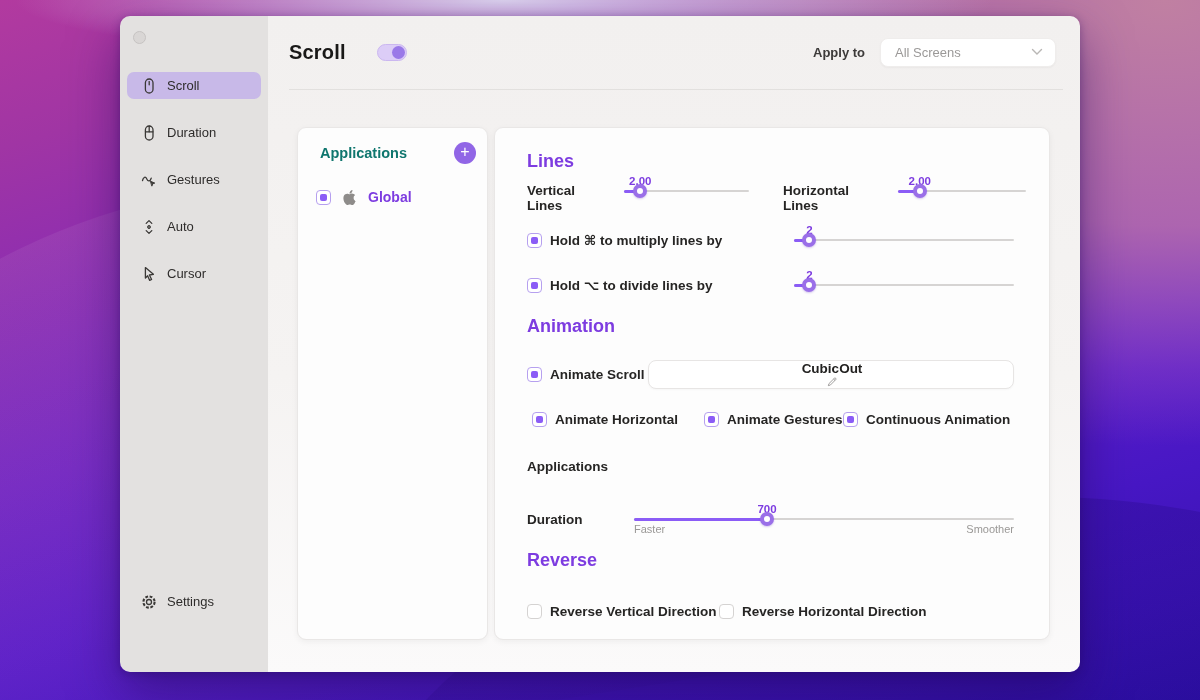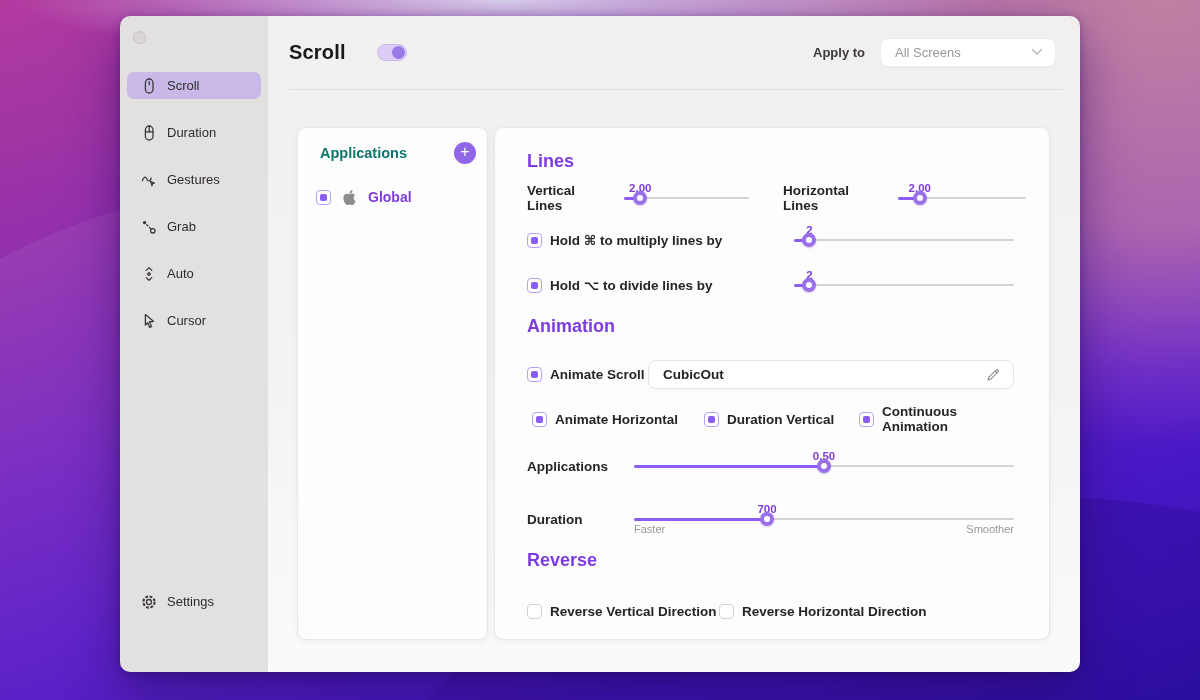--- a/index.html
+++ b/index.html
@@ -93,29 +93,29 @@
   .slider .fill{ position:absolute; left:0; top:50%; height:3px; margin-top:-1.5px;
     width:var(--pct,0%); background:#8b5cf6; border-radius:2px; }
   .slider .thumb{ position:absolute; left:var(--pct,0%); top:50%;
     width:14px; height:14px; transform:translate(-50%,-50%); border-radius:50%;
     background:#fff; border:4px solid #9a6fe8; box-shadow:0 1px 2px rgba(90,40,190,.25); }
   .slider .sval{ position:absolute; left:var(--pct,0%); bottom:12px;
     transform:translateX(-50%); font-size:11.5px; font-weight:600; color:#7d3ce0; white-space:nowrap; }
   .slider .sub{ position:absolute; top:12px; font-size:11px; color:#9a9896; }
   .slider .sub.l{ left:0; } .slider .sub.r{ right:0; }
 
-  .half{ display:flex; align-items:center;gap:36px; }
+  .half{ display:flex; align-items:flex-start;gap:36px; }
   .half .plabel{ flex:1; }
   .w125{ width:125px; flex:none; } .w128{ width:128px; flex:none; }
   .w220{ width:220px; flex:none; margin-left:auto; }
   .grow{ flex:1; }
 
   .easing-input{ display:flex; align-items:center; margin-left:auto; width:366px;
     height:29px; background:#fff; border:1px solid #e7e5e4; border-radius:8px;
-    padding:0 12px 0 14px; box-shadow:0 1px 2px rgba(0,0,0,.03); }
+    padding:0 12px 0 14px; box-shadow:0 1px 2px rgba(0,0,0,.03);flex-direction:column; }
   .easing-input .val{ flex:1; font-size:13.5px; font-weight:600; color:#232221; }
 
   .cb-item{ position:absolute; top:0; display:flex; align-items:center; height:18px; }
   .row-rel{ position:absolute; left:32px; right:35px; height:18px; }
 </style>
 </head>
 <body>
 
 <div class="wallpaper">
   <div class="wave wave1"></div>
@@ -147,30 +147,20 @@
           <span class="nav-label">Duration</span>
         </div>
         <div class="nav-item">
           <span class="icn">
             <svg width="18" height="18" viewBox="0 0 18 18" fill="none" stroke="#3a3836" stroke-width="1.3" stroke-linecap="round">
                 <path d="M2.5 9.5C3.4 5.6 5.6 5.3 6.8 8c1.2 2.8 3.3 2.6 4.4-.8"></path>
                 <path d="M10.6 10.2l4.2 1.9-2 .7-.8 2z" fill="#3a3836" stroke-width="0.9"></path>
               </svg>
           </span>
           <span class="nav-label">Gestures</span>
-        </div>
-        <div class="nav-item">
-          <span class="icn">
-            <svg width="18" height="18" viewBox="0 0 18 18" fill="none" stroke="#3a3836" stroke-width="1.3" stroke-linecap="round">
-                <circle cx="4.6" cy="4.6" r="1.7" fill="#3a3836" stroke="none"></circle>
-                <path d="M6.6 6.6l4.2 4.2" stroke-dasharray="1.8 2.1"></path>
-                <circle cx="12.8" cy="12.8" r="2.2"></circle>
-              </svg>
-          </span>
-          <span class="nav-label">Grab</span>
         </div>
         <div class="nav-item">
           <span class="icn">
             <svg width="18" height="18" viewBox="0 0 18 18" fill="none" stroke="#3a3836" stroke-width="1.3" stroke-linecap="round" stroke-linejoin="round">
                 <path d="M6.2 5.4L9 2.6l2.8 2.8"></path>
                 <path d="M6.2 12.6L9 15.4l2.8-2.8"></path>
                 <rect x="7.9" y="7.9" width="2.2" height="2.2" rx="0.5" transform="rotate(45 9 9)"></rect>
               </svg>
           </span>
           <span class="nav-label">Auto</span>
@@ -291,35 +281,30 @@
             </div>
           </div>
 
           <div class="row-rel" style="top:282px">
             <div class="cb-item" style="left:5px">
               <div class="cb on"></div>
               <span class="plabel">Animate Horizontal</span>
             </div>
             <div class="cb-item" style="left:177px">
               <div class="cb on"></div>
-              <span class="plabel">Duration Vertical</span>
-            </div>
-            <div class="cb-item" style="left:332px">
+              <span class="plabel">Animate Gestures</span>
+            </div>
+            <div class="cb-item" style="left:316px">
               <div class="cb on"></div>
               <span class="plabel">Continuous Animation</span>
             </div>
           </div>
 
           <div class="prow" style="top:326px; height:24px">
             <span class="plabel" style="width:94px">Applications</span>
-            <div class="slider grow" style="--pct: 50%;">
-              <span class="sval">0.50</span>
-              <div class="fill"></div>
-              <div class="thumb"></div>
-            </div>
           </div>
 
           <div class="prow" style="top:379px; height:24px">
             <span class="plabel" style="width:94px">Duration</span>
             <div class="slider grow" style="--pct: 35%;">
               <span class="sval">700</span>
               <div class="fill"></div>
               <div class="thumb"></div>
               <span class="sub l">Faster</span>
               <span class="sub r">Smoother</span>

